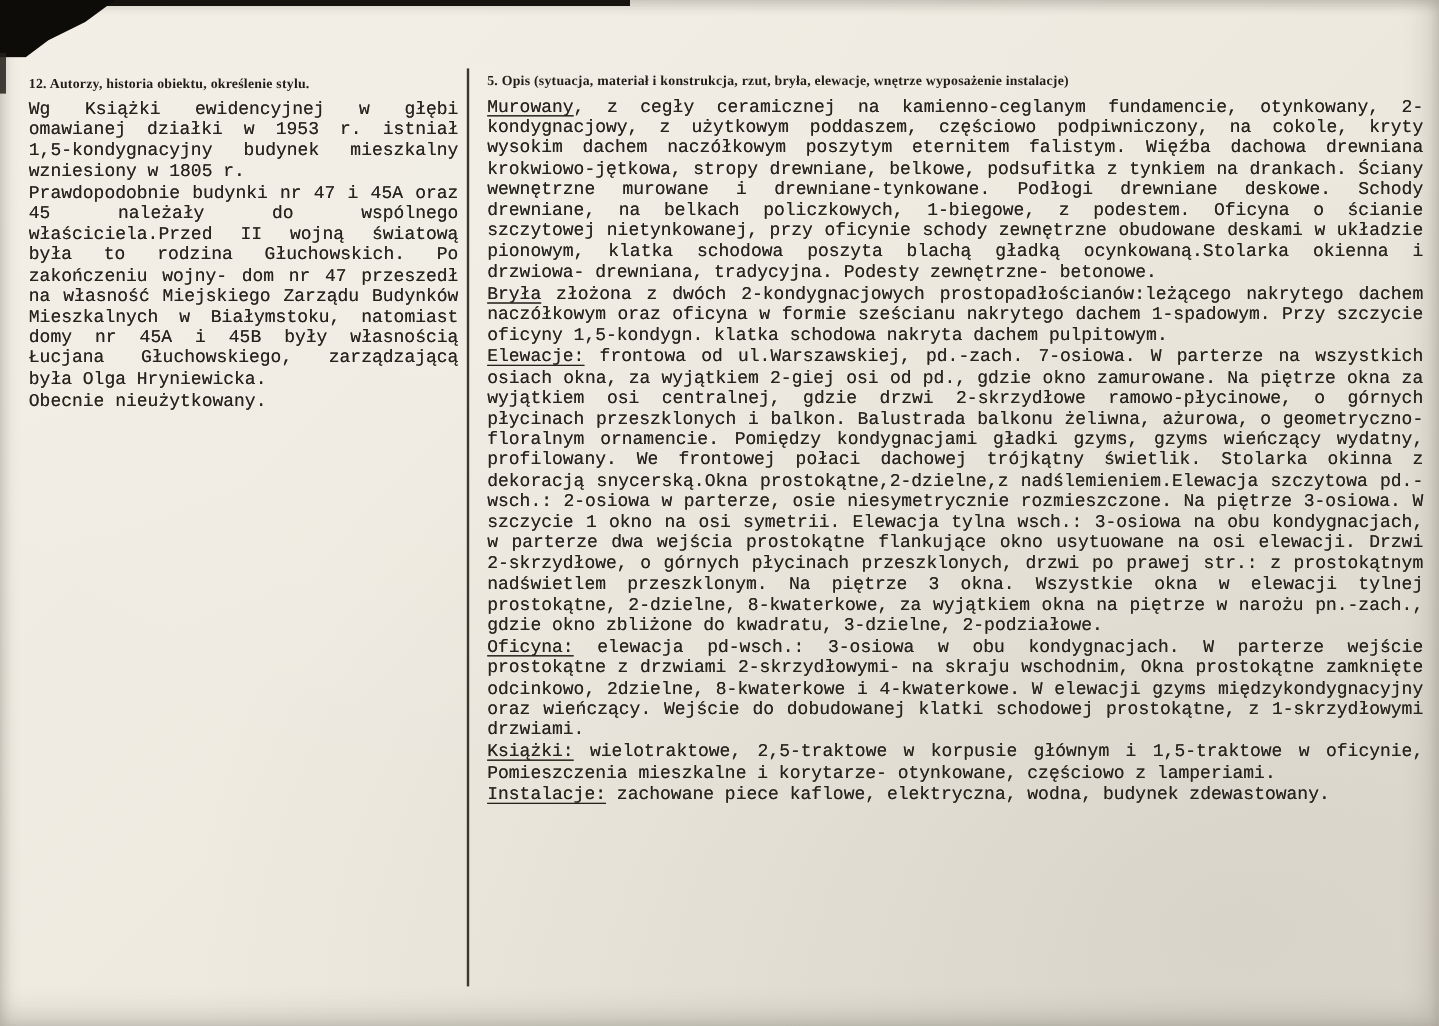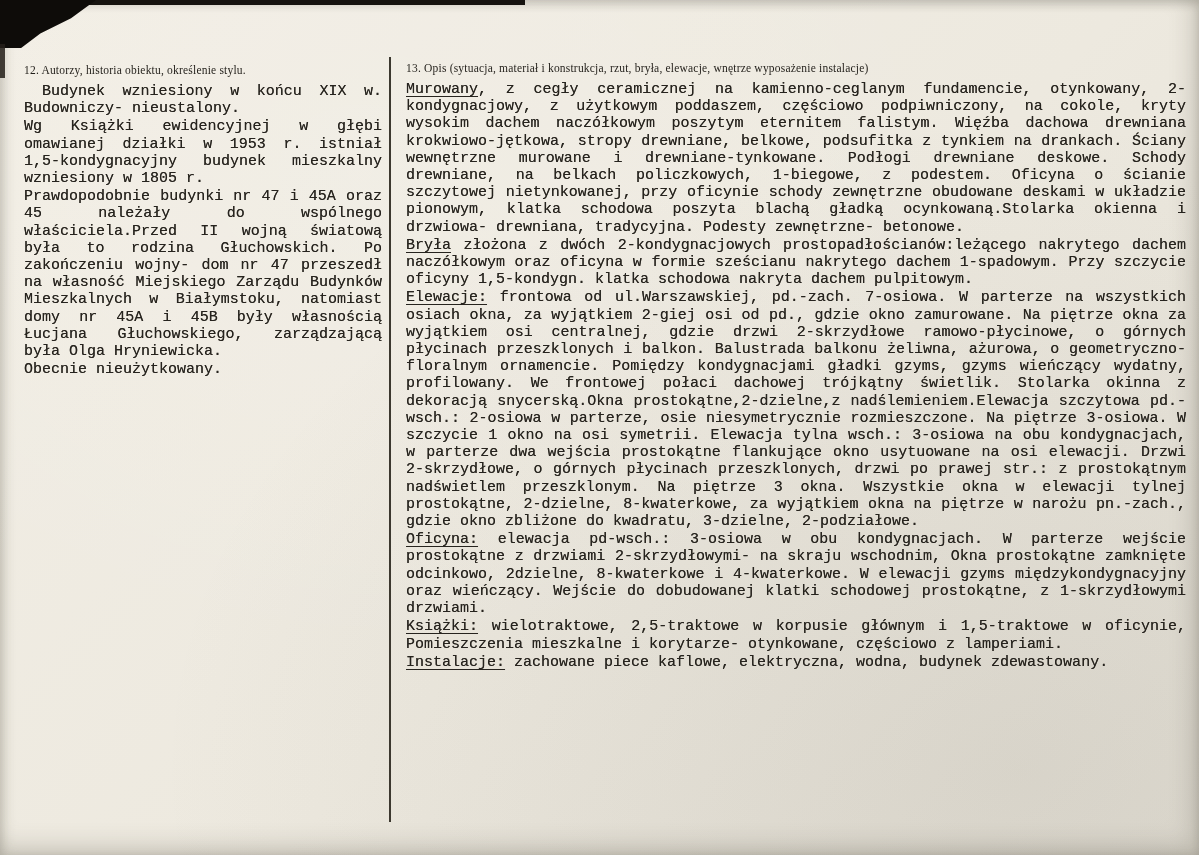--- a/index.html
+++ b/index.html
@@ -32,21 +32,21 @@
   }
   .divider{
     position:absolute;left:389px;top:57px;width:1.5px;height:765px;
     background:#3c382f;
   }
   .col{position:absolute;color:#26231e;}
   .col.left{left:24px;top:64px;width:358px;}
   .col.right{left:406px;top:62px;width:780px;}
   .header{
     font-family:"Liberation Serif","DejaVu Serif",serif;
-    font-weight:normal;
+    font-weight:bold;
     font-size:11.5px;
     letter-spacing:.2px;
     color:#211e19;
     margin-bottom:7px;
     white-space:nowrap;
   }
   .body{
     font-size:15px;
     line-height:17.2px;
     text-align:justify;
@@ -69,29 +69,28 @@
 <div class="page">
   <div class="texture"></div>
   <div class="scan-top-strip"></div>
   <div class="scan-corner"></div>
   <div class="scan-left-streak"></div>
   <div class="divider"></div>
 
   <div class="col left">
     <div class="header">12. Autorzy, historia obiektu, określenie stylu.</div>
     <div class="body">
-        <p class="indent">Budynek wzniesiony w końcu XIX w. Budowniczy- nieustalony.</p>
         <p>Wg Książki ewidencyjnej w głębi omawianej działki w 1953 r. istniał 1,5-kondygnacyjny budynek mieszkalny wzniesiony w 1805 r.</p>
         <p>Prawdopodobnie budynki nr 47 i 45A oraz 45 należały do wspólnego właściciela.Przed II wojną światową była to rodzina Głuchowskich. Po zakończeniu wojny- dom nr 47 przeszedł na własność Miejskiego Zarządu Budynków Mieszkalnych w Białymstoku, natomiast domy nr 45A i 45B były własnością Łucjana Głuchowskiego, zarządzającą była Olga Hryniewicka.</p>
         <p>Obecnie nieużytkowany.</p>
       </div>
   </div>
 
   <div class="col right">
-    <div class="header">13. Opis (sytuacja, materiał i konstrukcja, rzut, bryła, elewacje, wnętrze wyposażenie instalacje)</div>
+    <div class="header">5. Opis (sytuacja, materiał i konstrukcja, rzut, bryła, elewacje, wnętrze wyposażenie instalacje)</div>
     <div class="body">
         <p class="gap"><span class="lead">Murowany</span>, z cegły ceramicznej na kamienno-ceglanym fundamencie, otynkowany, 2-kondygnacjowy, z użytkowym poddaszem, częściowo podpiwniczony, na cokole, kryty wysokim dachem naczółkowym poszytym eternitem falistym. Więźba dachowa drewniana krokwiowo-jętkowa, stropy drewniane, belkowe, podsufitka z tynkiem na drankach. Ściany wewnętrzne murowane i drewniane-tynkowane. Podłogi drewniane deskowe. Schody drewniane, na belkach policzkowych, 1-biegowe, z podestem. Oficyna o ścianie szczytowej nietynkowanej, przy oficynie schody zewnętrzne obudowane deskami w układzie pionowym, klatka schodowa poszyta blachą gładką ocynkowaną.Stolarka okienna i drzwiowa- drewniana, tradycyjna. Podesty zewnętrzne- betonowe.</p>
         <p><span class="lead">Bryła</span> złożona z dwóch 2-kondygnacjowych prostopadłościanów:leżącego nakrytego dachem naczółkowym oraz oficyna w formie sześcianu nakrytego dachem 1-spadowym. Przy szczycie oficyny 1,5-kondygn. klatka schodowa nakryta dachem pulpitowym.</p>
         <p><span class="lead">Elewacje:</span> frontowa od ul.Warszawskiej, pd.-zach. 7-osiowa. W parterze na wszystkich osiach okna, za wyjątkiem 2-giej osi od pd., gdzie okno zamurowane. Na piętrze okna za wyjątkiem osi centralnej, gdzie drzwi 2-skrzydłowe ramowo-płycinowe, o górnych płycinach przeszklonych i balkon. Balustrada balkonu żeliwna, ażurowa, o geometryczno-floralnym ornamencie. Pomiędzy kondygnacjami gładki gzyms, gzyms wieńczący wydatny, profilowany. We frontowej połaci dachowej trójkątny świetlik. Stolarka okinna z dekoracją snycerską.Okna prostokątne,2-dzielne,z nadślemieniem.Elewacja szczytowa pd.-wsch.: 2-osiowa w parterze, osie niesymetrycznie rozmieszczone. Na piętrze 3-osiowa. W szczycie 1 okno na osi symetrii. Elewacja tylna wsch.: 3-osiowa na obu kondygnacjach, w parterze dwa wejścia prostokątne flankujące okno usytuowane na osi elewacji. Drzwi 2-skrzydłowe, o górnych płycinach przeszklonych, drzwi po prawej str.: z prostokątnym nadświetlem przeszklonym. Na piętrze 3 okna. Wszystkie okna w elewacji tylnej prostokątne, 2-dzielne, 8-kwaterkowe, za wyjątkiem okna na piętrze w narożu pn.-zach., gdzie okno zbliżone do kwadratu, 3-dzielne, 2-podziałowe.</p>
         <p><span class="lead">Oficyna:</span> elewacja pd-wsch.: 3-osiowa w obu kondygnacjach. W parterze wejście prostokątne z drzwiami 2-skrzydłowymi- na skraju wschodnim, Okna prostokątne zamknięte odcinkowo, 2dzielne, 8-kwaterkowe i 4-kwaterkowe. W elewacji gzyms międzykondygnacyjny oraz wieńczący. Wejście do dobudowanej klatki schodowej prostokątne, z 1-skrzydłowymi drzwiami.</p>
         <p><span class="lead">Książki:</span> wielotraktowe, 2,5-traktowe w korpusie głównym i 1,5-traktowe w oficynie, Pomieszczenia mieszkalne i korytarze- otynkowane, częściowo z lamperiami.</p>
         <p><span class="lead">Instalacje:</span> zachowane piece kaflowe, elektryczna, wodna, budynek zdewastowany.</p>
       </div>
   </div>
 </div>

